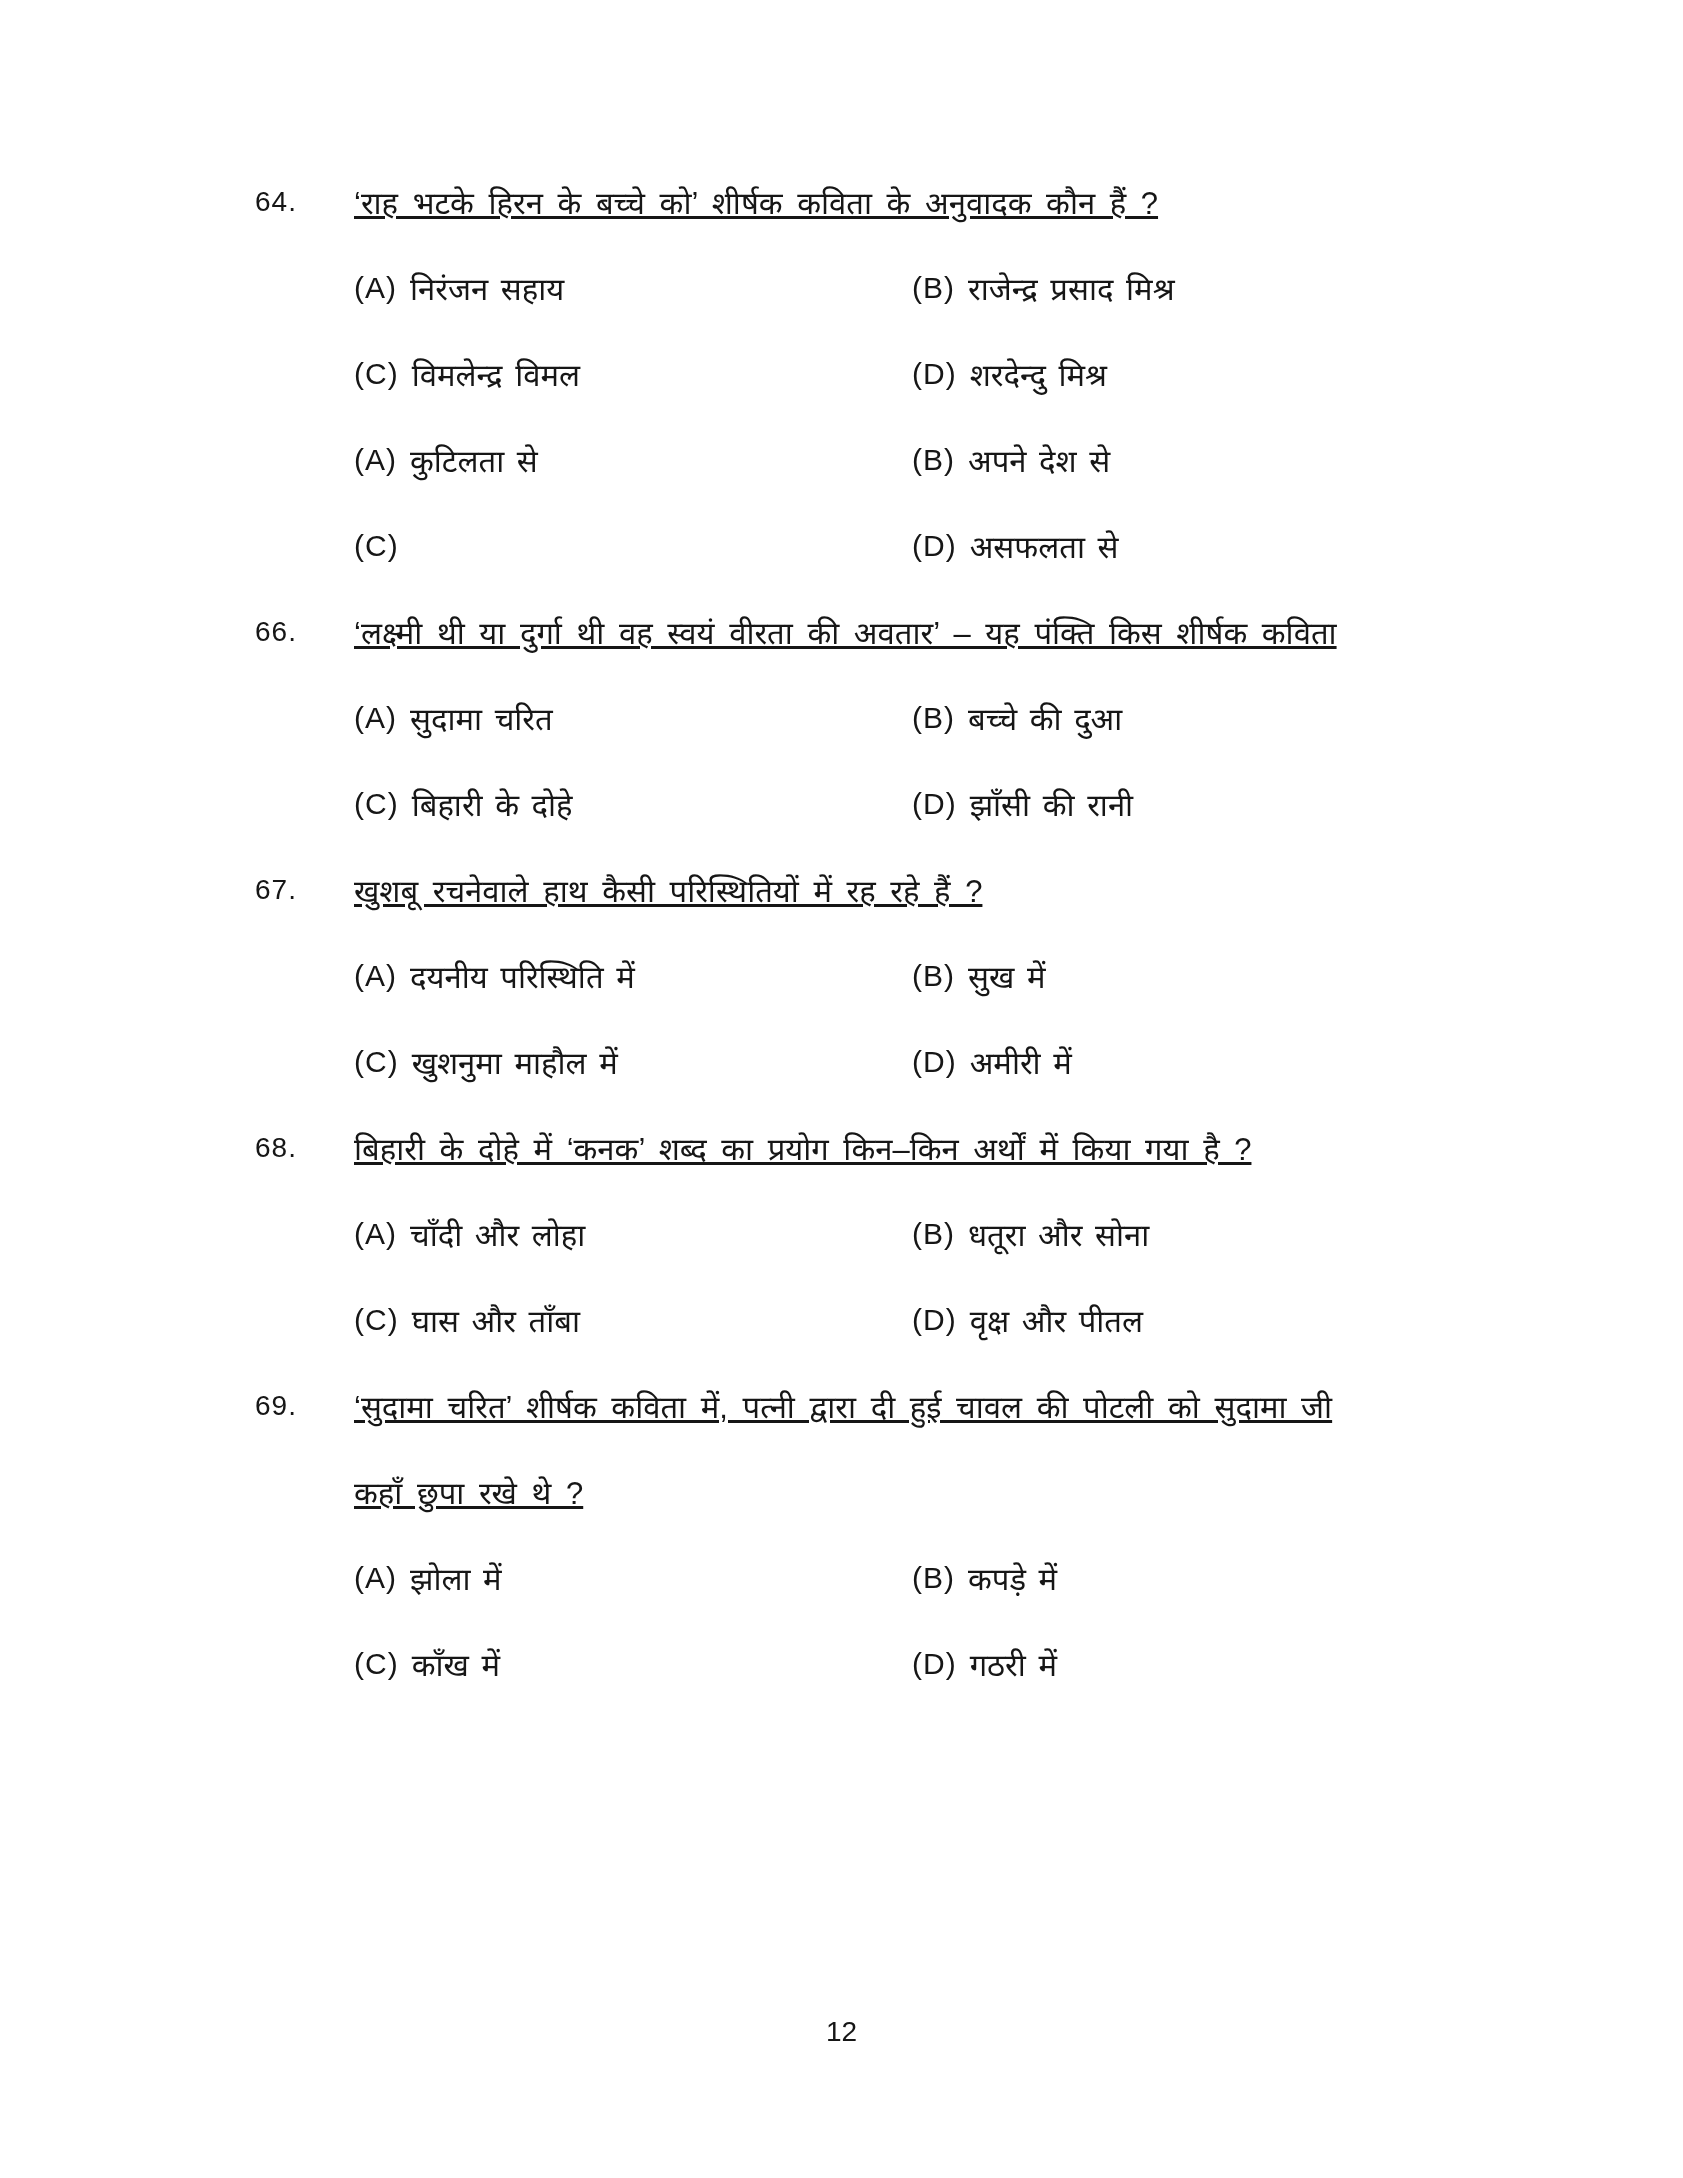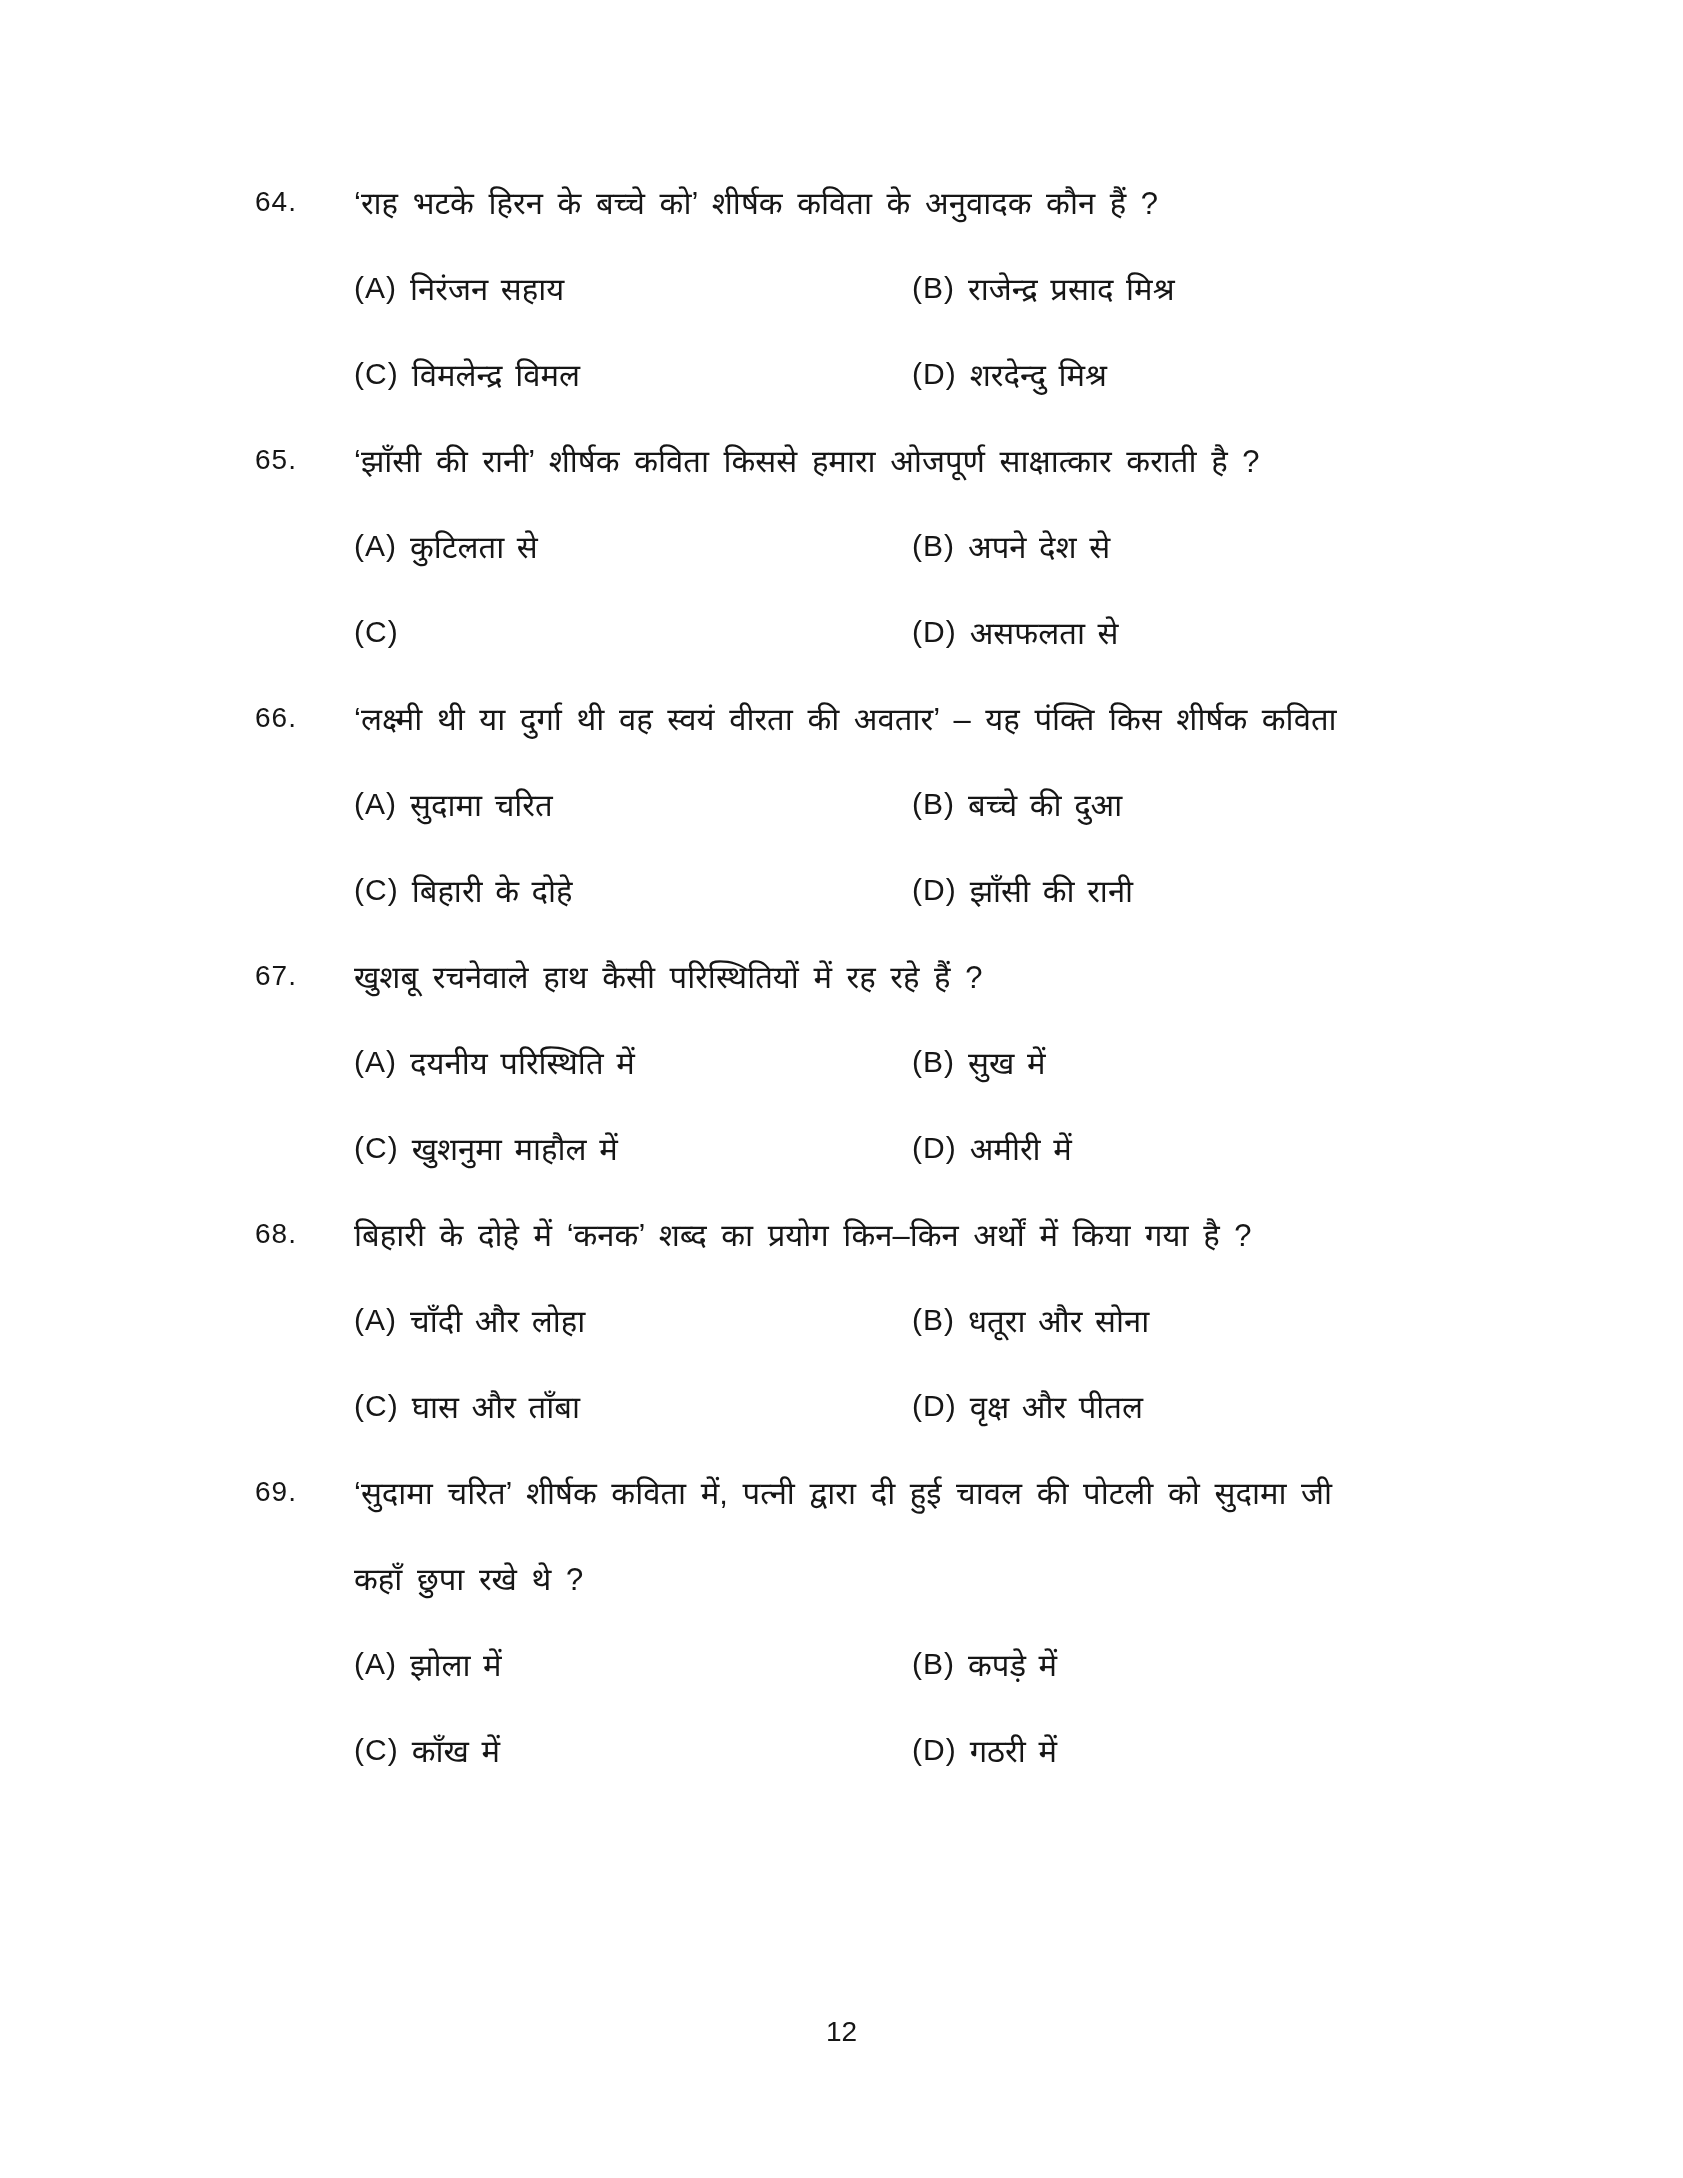--- a/index.html
+++ b/index.html
@@ -27,20 +27,21 @@
     width: 99px;
     flex: 0 0 99px;
     font-size: 28px;
     letter-spacing: 1px;
   }
   .qtext {
     flex: 1;
     font-size: 31px;
     word-spacing: 6px;
     white-space: nowrap;
+    text-decoration: underline;
   }
   .q-cont { margin-left: 99px; }
   .opt-row { margin-left: 99px; }
   .opt {
     display: flex;
     align-items: center;
     font-size: 31px;
     word-spacing: 4px;
     white-space: nowrap;
   }
@@ -85,24 +86,20 @@
         <span class="otext">विमलेन्द्र विमल</span>
       </div>
       <div class="opt">
         <span class="olabel">(D)</span>
         <span class="otext">शरदेन्दु मिश्र</span>
       </div>
     </div>
   </section>
 
   <section>
-    <div class="row q-first">
-      <div class="qnum">65.</div>
-      <div class="qtext">‘झाँसी की रानी’ शीर्षक कविता किससे हमारा ओजपूर्ण साक्षात्कार कराती है ?</div>
-    </div>
     <div class="row opt-row">
       <div class="opt col1">
         <span class="olabel">(A)</span>
         <span class="otext">कुटिलता से</span>
       </div>
       <div class="opt">
         <span class="olabel">(B)</span>
         <span class="otext">अपने देश से</span>
       </div>
     </div>

